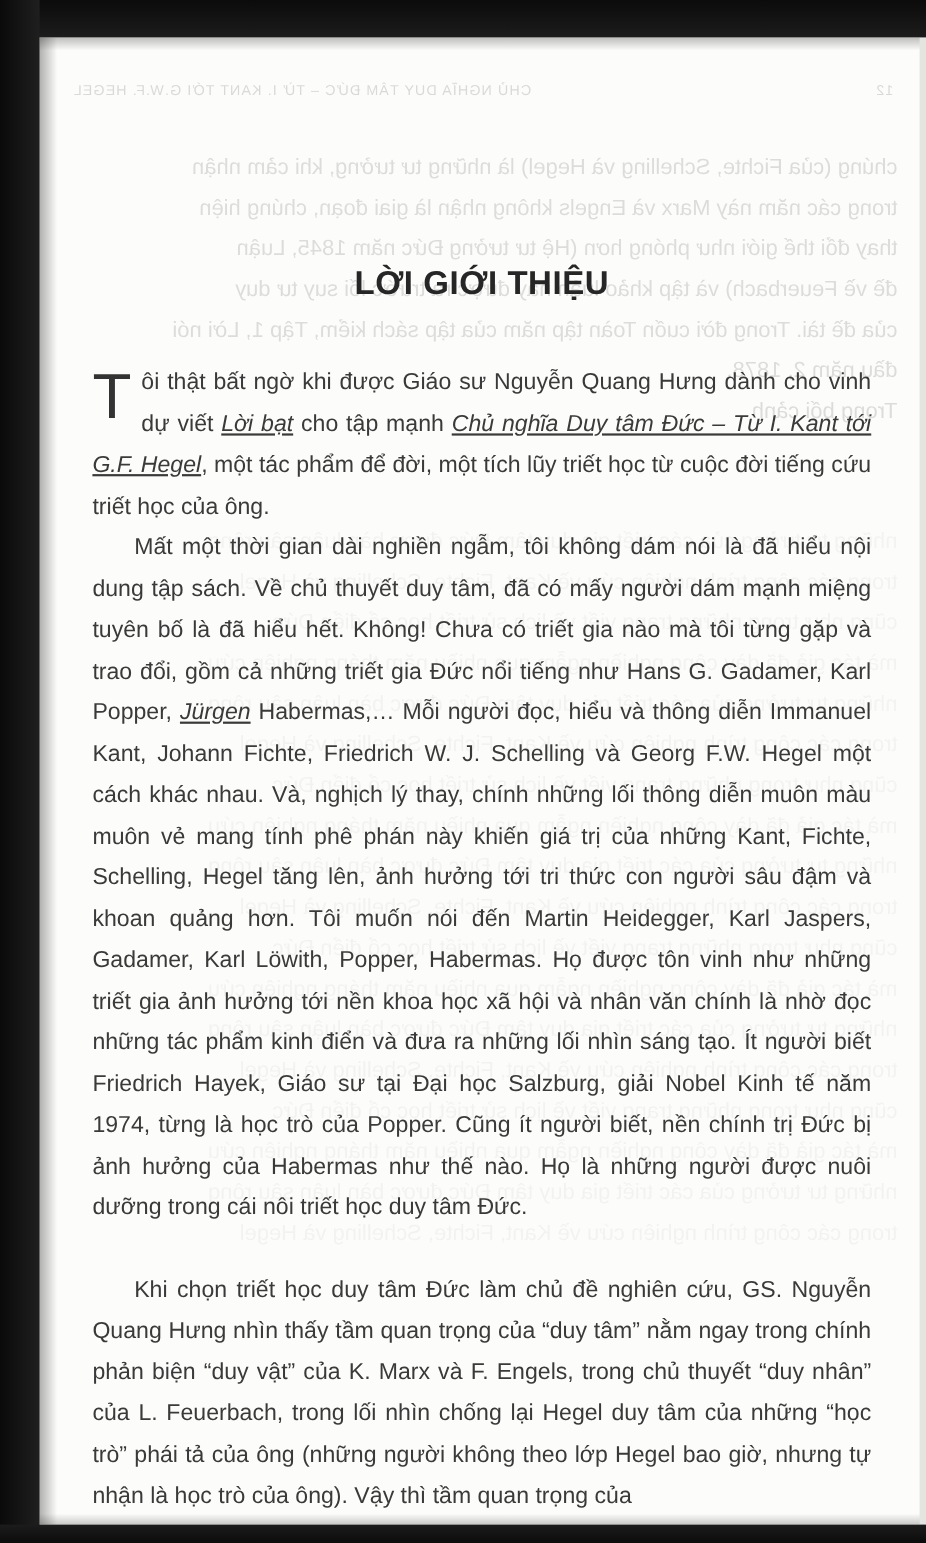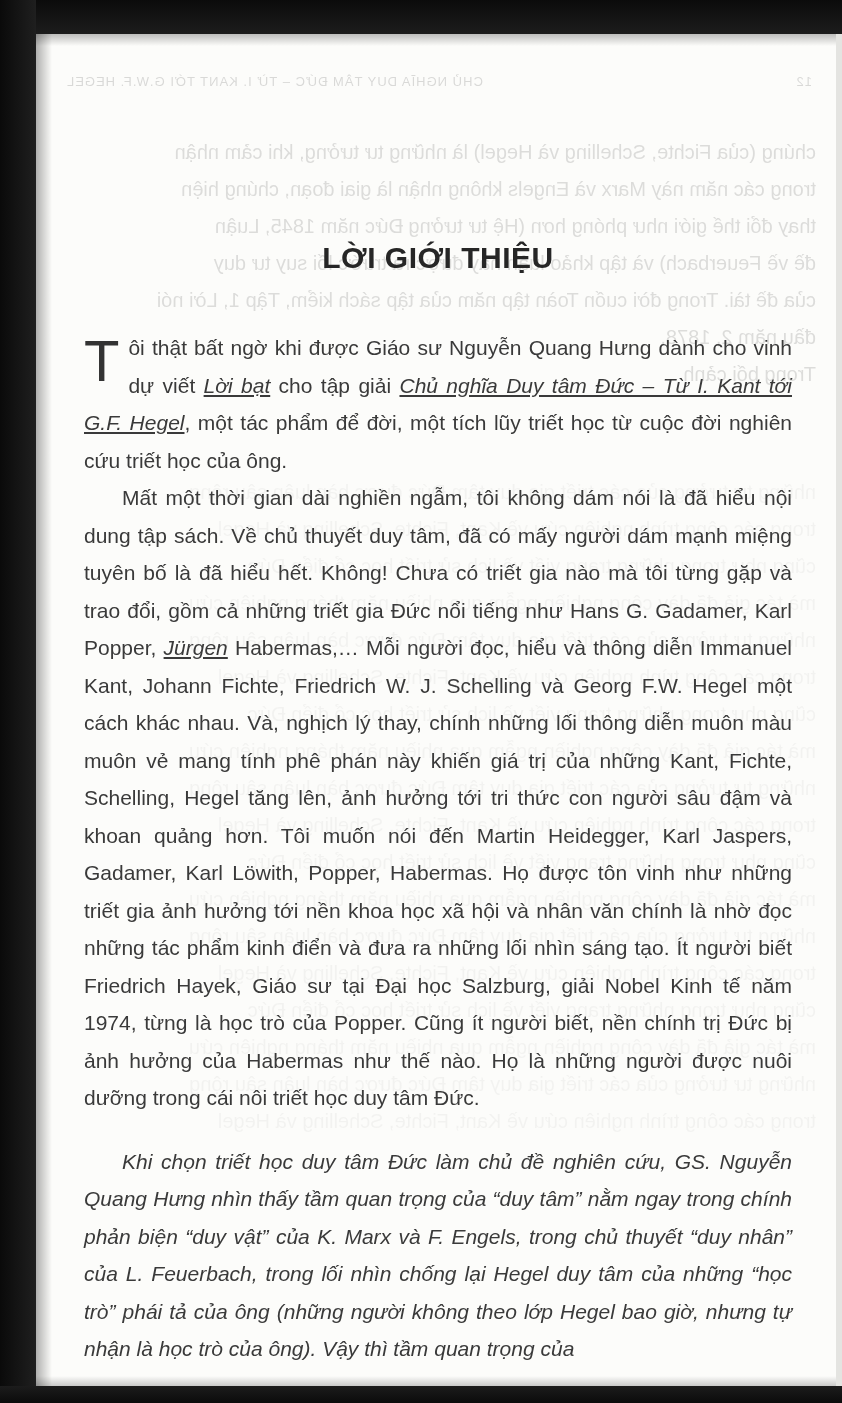--- a/index.html
+++ b/index.html
@@ -28,21 +28,21 @@
   .bleed-body{top:440px;left:26px;right:26px;opacity:0.055;font-size:20px;line-height:37px;}
 
   
   .content{position:absolute;left:48px;right:50px;top:0;}
   .title{margin:207px 0 0 0;text-align:center;font-size:30px;font-weight:700;
          color:#262626;letter-spacing:0.5px;}
   .para{margin:0;text-align:justify;font-size:21px;line-height:37.5px;color:#3a3a3a;
         text-justify:inter-word;}
   .para.first{margin-top:54px;}
   .para.indent{text-indent:38px;}
-  .para.gap{margin-top:26px;font-style:italic;}
+  .para.gap{margin-top:37px;}
   .dropcap{float:left;font-size:58px;line-height:50px;padding:7px 9px 0 0;color:#333;}
   .it{font-style:italic;text-decoration:underline;}
 </style>
 </head>
 <body>
 
 <div class="scan">
 
   <div class="page">
     <div class="page-shade-left"></div>
@@ -81,21 +81,21 @@
         <div>mà tác giả đã dày công nghiền ngẫm qua nhiều năm tháng nghiên cứu</div>
         <div>những tư tưởng của các triết gia duy tâm Đức được bàn luận sâu rộng</div>
         <div>trong các công trình nghiên cứu về Kant, Fichte, Schelling và Hegel</div>
       </div>
 
     <div class="content">
       <h1 class="title">LỜI GIỚI THIỆU</h1>
 
       <p class="para first">
         <span class="dropcap">T</span>
-        <span>ôi thật bất ngờ khi được Giáo sư Nguyễn Quang Hưng dành cho vinh dự viết </span><span class="it">Lời bạt</span><span> cho tập giải </span><span class="it">Chủ nghĩa Duy tâm Đức – Từ I. Kant tới G.F. Hegel</span><span>, một tác phẩm để đời, một tích lũy triết học từ cuộc đời nghiên cứu triết học của ông.</span>
+        <span>ôi thật bất ngờ khi được Giáo sư Nguyễn Quang Hưng dành cho vinh dự viết </span><span class="it">Lời bạt</span><span> cho tập mạnh </span><span class="it">Chủ nghĩa Duy tâm Đức – Từ I. Kant tới G.F. Hegel</span><span>, một tác phẩm để đời, một tích lũy triết học từ cuộc đời tiếng cứu triết học của ông.</span>
       </p>
 
       <p class="para indent">
         <span>Mất một thời gian dài nghiền ngẫm, tôi không dám nói là đã hiểu nội dung tập sách. Về chủ thuyết duy tâm, đã có mấy người dám mạnh miệng tuyên bố là đã hiểu hết. Không! Chưa có triết gia nào mà tôi từng gặp và trao đổi, gồm cả những triết gia Đức nổi tiếng như Hans G. Gadamer, Karl Popper, </span><span class="it">Jürgen</span><span> Habermas,… Mỗi người đọc, hiểu và thông diễn Immanuel Kant, Johann Fichte, Friedrich W. J. Schelling và Georg F.W. Hegel một cách khác nhau. Và, nghịch lý thay, chính những lối thông diễn muôn màu muôn vẻ mang tính phê phán này khiến giá trị của những Kant, Fichte, Schelling, Hegel tăng lên, ảnh hưởng tới tri thức con người sâu đậm và khoan quảng hơn. Tôi muốn nói đến Martin Heidegger, Karl Jaspers, Gadamer, Karl Löwith, Popper, Habermas. Họ được tôn vinh như những triết gia ảnh hưởng tới nền khoa học xã hội và nhân văn chính là nhờ đọc những tác phẩm kinh điển và đưa ra những lối nhìn sáng tạo. Ít người biết Friedrich Hayek, Giáo sư tại Đại học Salzburg, giải Nobel Kinh tế năm 1974, từng là học trò của Popper. Cũng ít người biết, nền chính trị Đức bị ảnh hưởng của Habermas như thế nào. Họ là những người được nuôi dưỡng trong cái nôi triết học duy tâm Đức.</span>
       </p>
 
       <p class="para indent gap">
         <span>Khi chọn triết học duy tâm Đức làm chủ đề nghiên cứu, GS. Nguyễn Quang Hưng nhìn thấy tầm quan trọng của “duy tâm” nằm ngay trong chính phản biện “duy vật” của K. Marx và F. Engels, trong chủ thuyết “duy nhân” của L. Feuerbach, trong lối nhìn chống lại Hegel duy tâm của những “học trò” phái tả của ông (những người không theo lớp Hegel bao giờ, nhưng tự nhận là học trò của ông). Vậy thì tầm quan trọng của</span>
       </p>
     </div>

